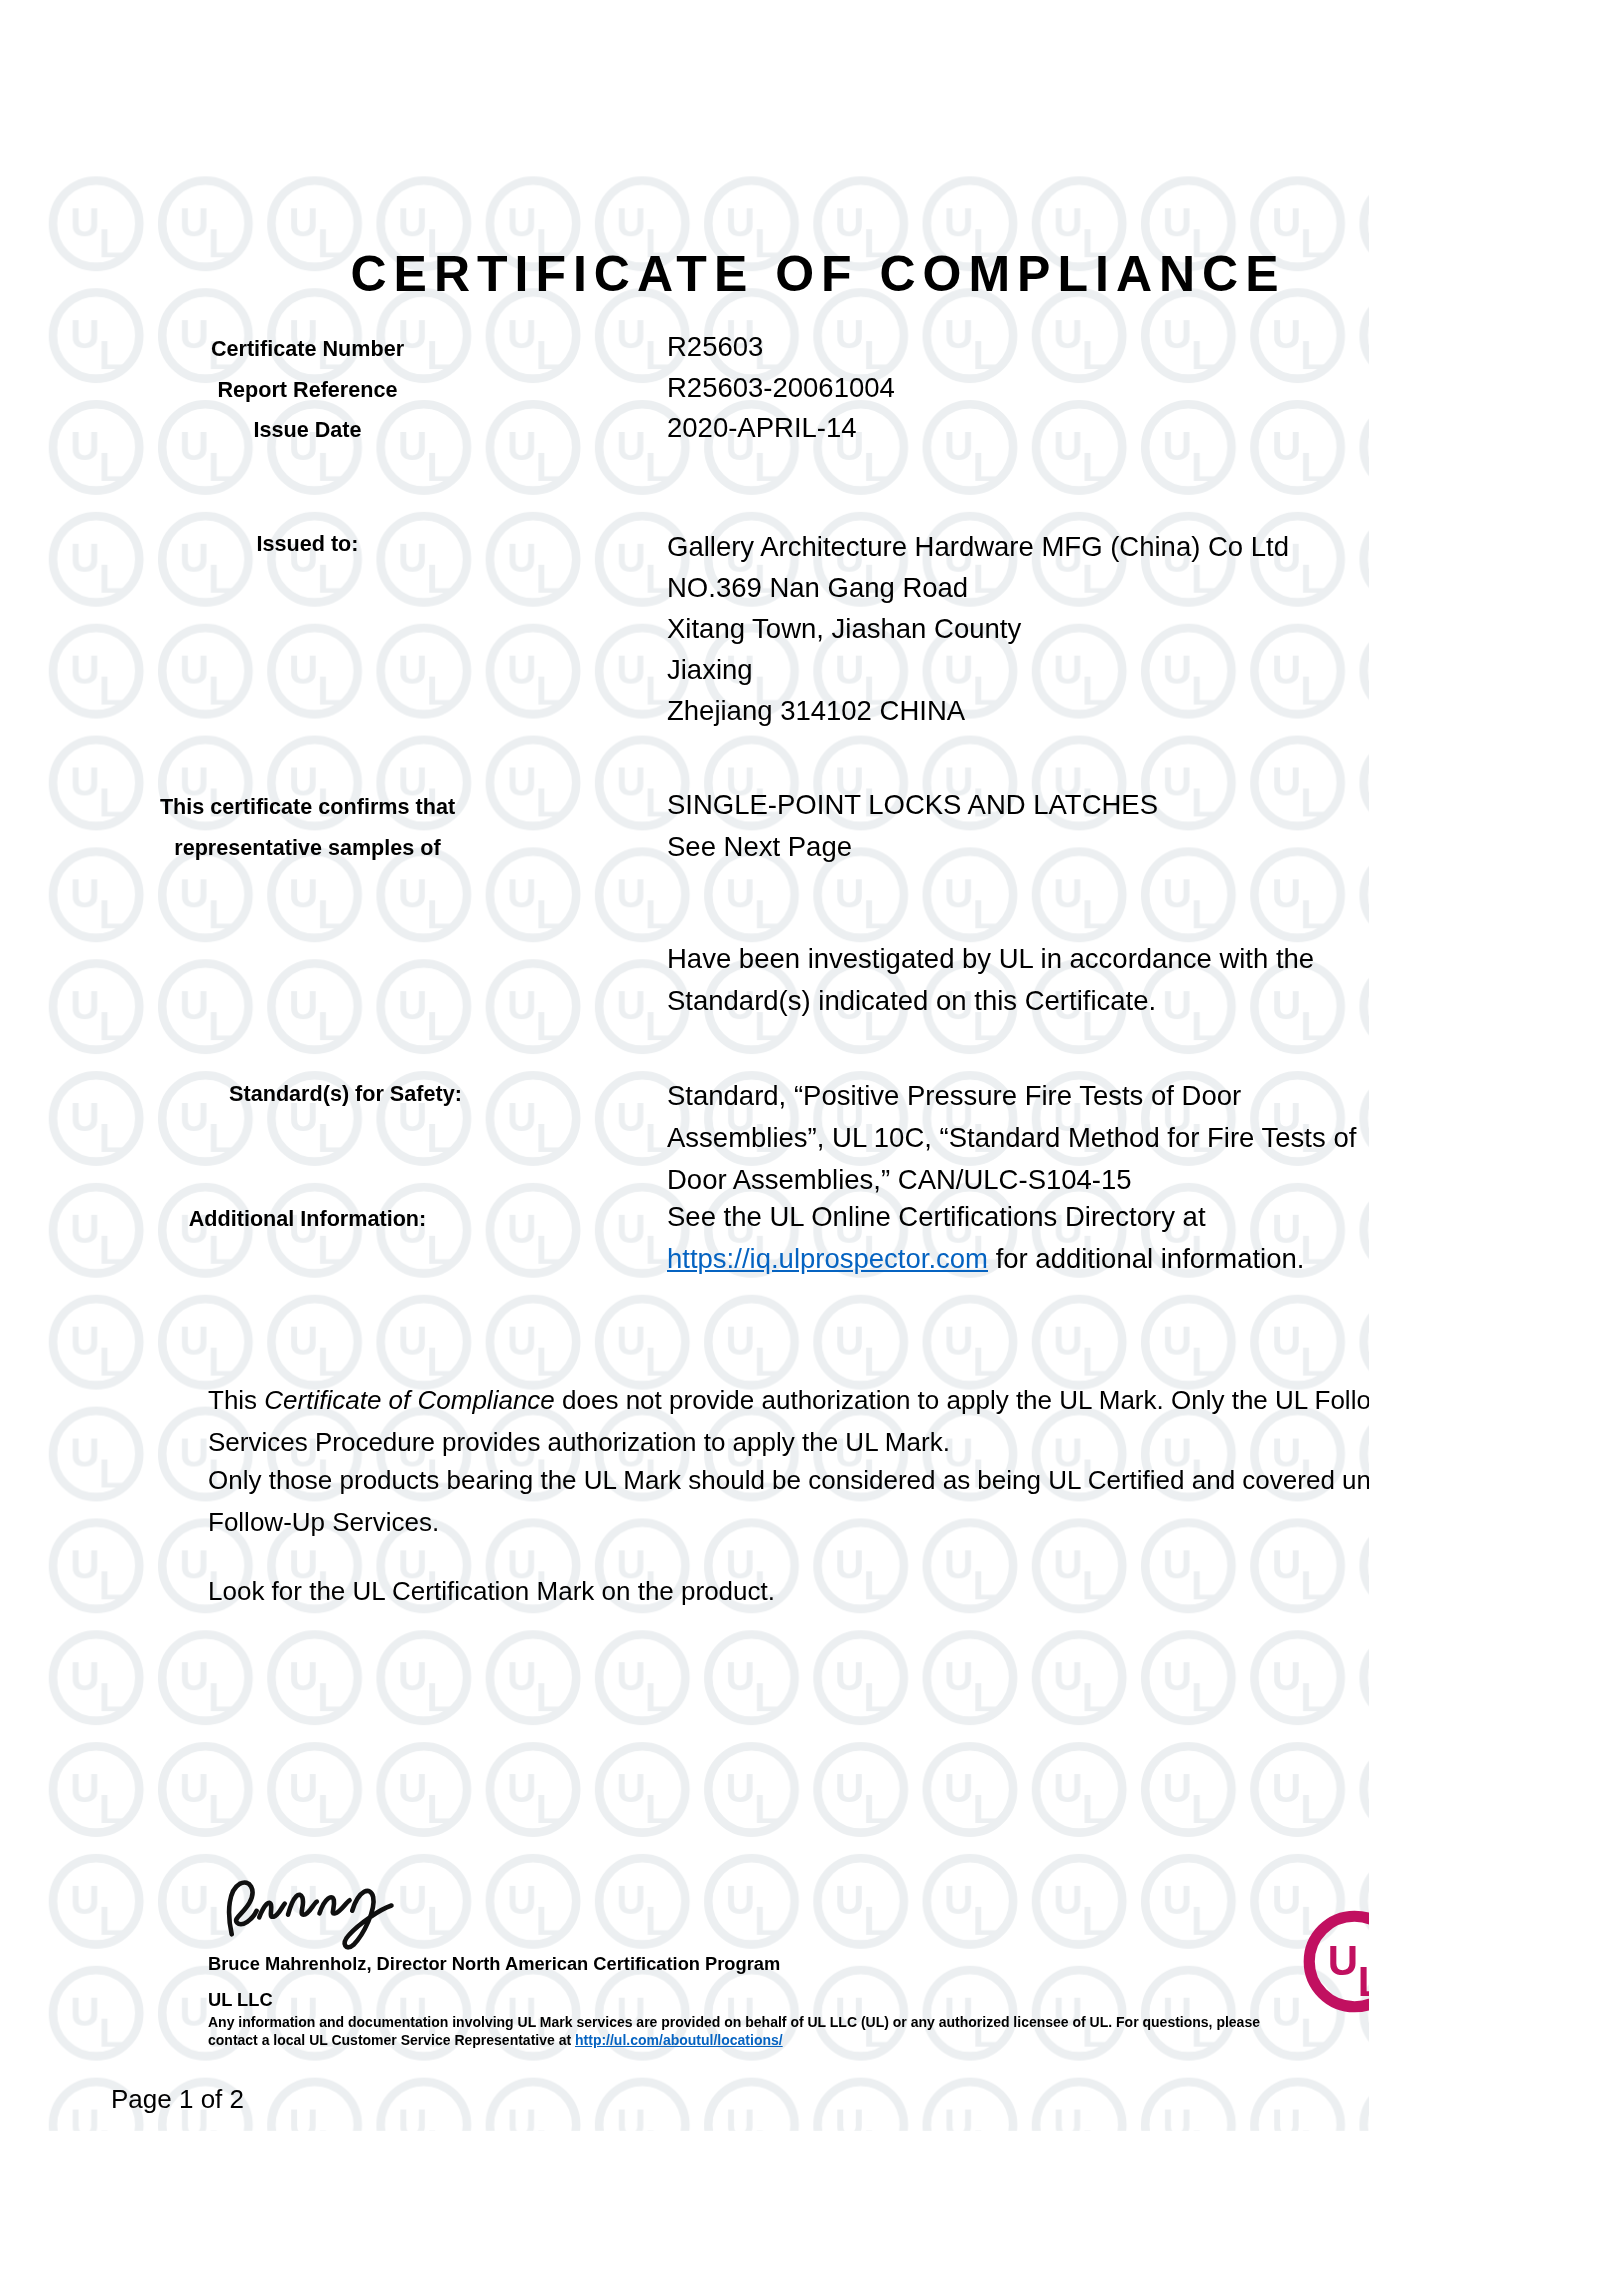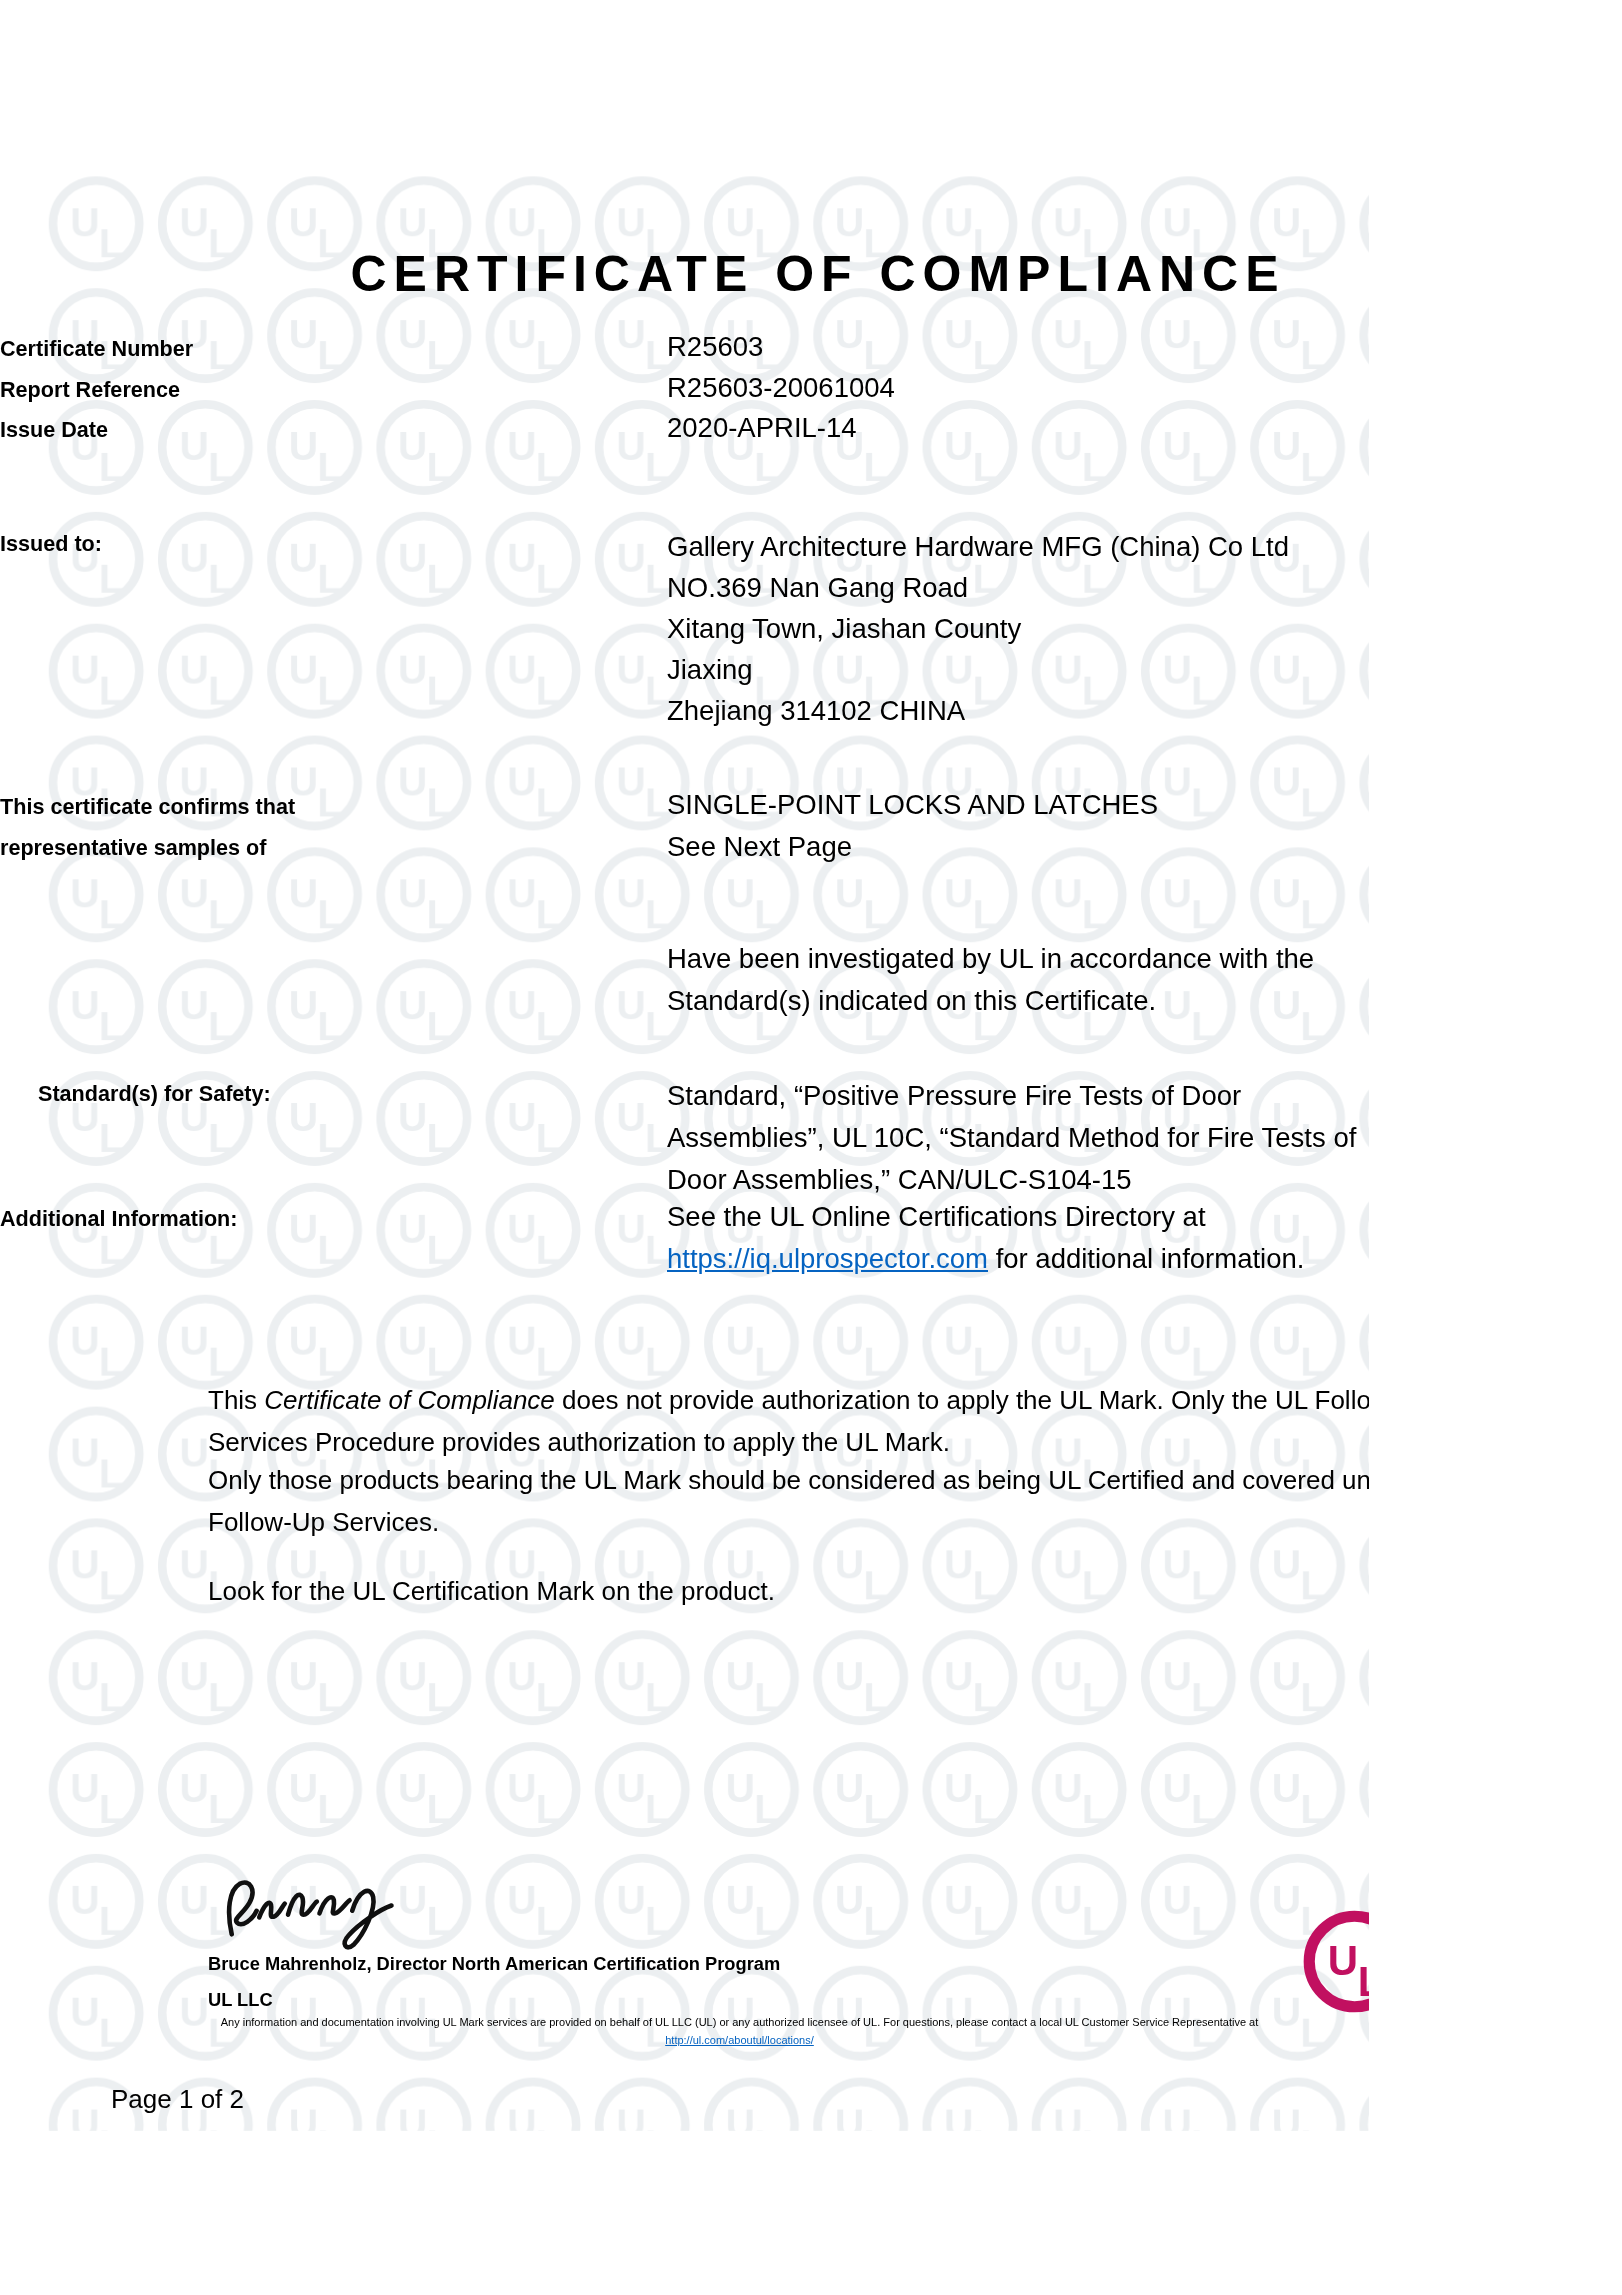--- a/index.html
+++ b/index.html
@@ -11,28 +11,28 @@
     font-family:"Liberation Sans", sans-serif;
     color:#000;
     overflow:hidden;
   }
   .wm{position:absolute;left:0;top:0;width:1622px;height:2295px;pointer-events:none;}
   .doc-title{
     position:absolute;top:245px;left:0;width:1622px;
     text-align:center;font-size:50px;font-weight:700;
     letter-spacing:.14em;padding-left:.14em;white-space:nowrap;
   }
-  .lbl{position:absolute;left:0;width:615px;text-align:left;font-weight:700;font-size:21.6px;white-space:nowrap;}
+  .lbl{position:absolute;left:0;width:615px;text-align:center;font-weight:700;font-size:21.6px;white-space:nowrap;}
   .val{position:absolute;left:667px;font-size:27.5px;white-space:nowrap;}
   .addr{line-height:41px;}
   .std{line-height:42px;}
   .para{position:absolute;left:208px;width:1308px;font-size:26px;line-height:42px;}
   .em{font-style:italic;}
   .link{color:#0563C1;text-decoration:underline;cursor:pointer;}
-  .legal{position:absolute;left:208px;width:1063px;font-size:11px;line-height:17.7px;font-weight:400;text-align:center;}
+  .legal{position:absolute;left:208px;width:1063px;font-size:14px;line-height:17.7px;font-weight:700;}
   .sig-caption{position:absolute;left:208px;font-size:18.3px;font-weight:700;white-space:nowrap;}
   .pagenum{position:absolute;left:111px;top:2084px;font-size:26px;}
   .sig{position:absolute;left:216px;top:1870px;}
   .ul-logo{position:absolute;left:1303px;top:1910px;}
 </style>
 </head>
 <body>
 
 <div class="page">
 

